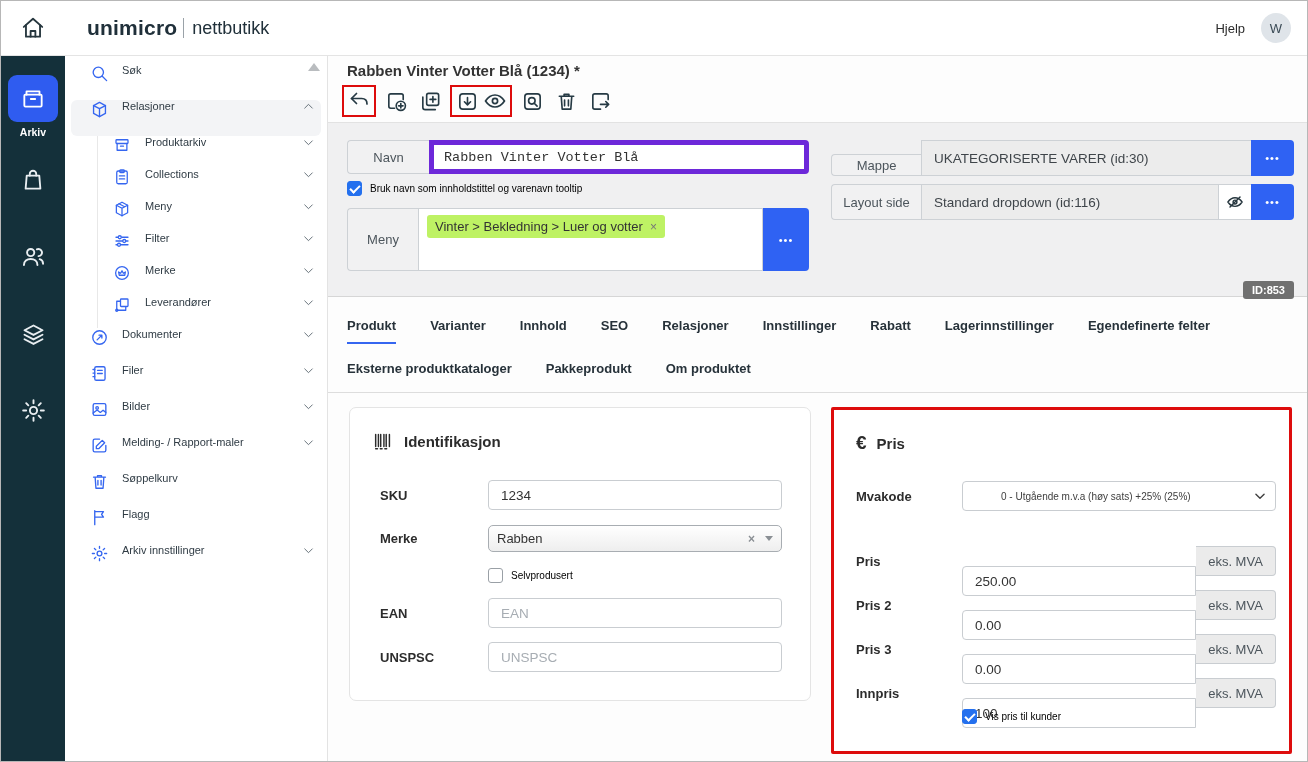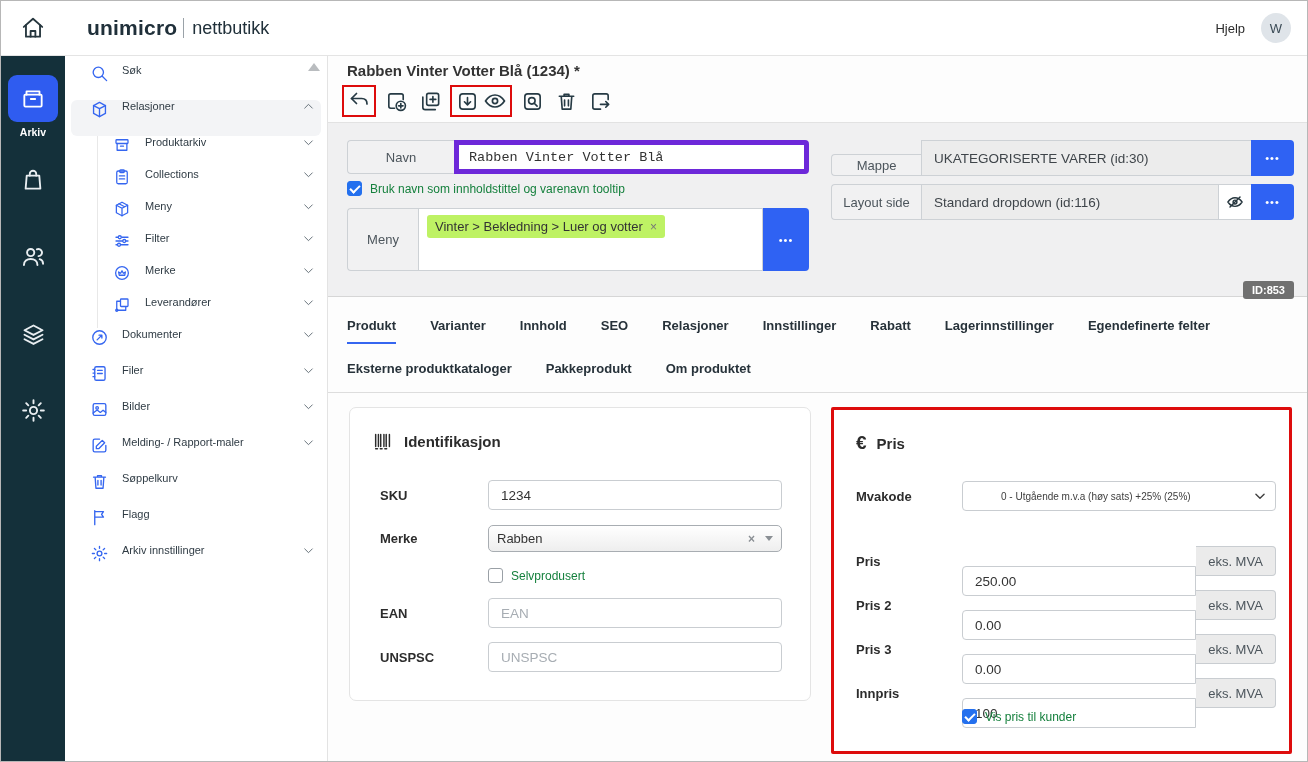--- a/index.html
+++ b/index.html
@@ -50,21 +50,21 @@
   
   .form-section { position:absolute; left:0; top:67px; width:100%; height:174px; background:#f0f0f1; border-bottom:1px solid #d6d6d6; }
   .joined { display:flex; align-items:stretch; }
   .f-label { background:#f1f1f2; border:1px solid #cdd1d5; border-right:none; border-radius:4px 0 0 4px; color:#4c555c; font-size:13px; display:flex; align-items:center; justify-content:center; }
   .f-input { background:#fff; border:5px solid #6d28d9; border-radius:0 4px 4px 0; font-size:13.5px; color:#333; padding:12px 10px; display:flex; align-items:center; font-family:Liberation Mono, monospace; width:100%; }
   .f-readonly { background:#ececec; border:1px solid #cdd1d5; border-right:none; font-size:13.5px; color:#3f454a; padding:0 12px; display:flex; align-items:center; border-radius:0; }
   .dots-btn { background:#2f62f3; color:#fff; border:none; border-radius:0 4px 4px 0; font-size:11px; letter-spacing:1px; display:flex; align-items:center; justify-content:center; cursor:pointer; }
   .eye-btn { background:#fff; border:1px solid #cdd1d5; border-right:none; color:#26363e; display:flex; align-items:center; justify-content:center; cursor:pointer; }
 
   .navn-row { position:absolute; left:19px; top:17px; width:462px; height:34px; }
-  .navn-row .f-label { width:107px; flex:none; }
+  .navn-row .f-label { width:82px; flex:none; }
   .check-row { position:absolute; left:19px; top:58px; display:flex; align-items:center; gap:8px; font-size:13px; color:#333; }
   .meny-row { position:absolute; left:19px; top:85px; width:462px; height:63px; }
   .meny-row .f-label { width:71px; flex:none; }
   .meny-field { background:#fff; border:1px solid #cdd1d5; flex:1; padding:6px 8px; display:flex; align-items:flex-start; }
   .tag-chip { background:#bef264; border-radius:3px; font-size:13px; color:#333; padding:4px 8px; display:inline-flex; gap:7px; align-items:center; white-space:nowrap; }
   .tag-x { color:#777; cursor:pointer; font-size:12px; }
   .meny-row .dots-btn { width:46px; flex:none; }
 
   .mappe-row { position:absolute; left:503px; top:17px; width:463px; height:36px; }
   .mappe-row .f-label { width:90px; flex:none;margin-top:14px; }
@@ -108,21 +108,21 @@
   .pris .frow .lbl { width:106px; flex:none; }
   .suffix { background:#ebebeb; border:1px solid #c9cdd1; border-left:none; border-radius:0 4px 4px 0; height:30px; display:flex; align-items:center; justify-content:center; font-size:13px; color:#4c555c; width:80px; flex:none; }
   .inp.with-suffix { border-radius:4px 0 0 4px;margin-top:40px; }
   .fakeselect { flex:1; height:30px; border:1px solid #c9cdd1; border-radius:4px; background:#fff; display:flex; align-items:center; padding:0 8px 0 38px; font-size:10px; color:#404040; cursor:pointer; }
   .fakeselect .grow { flex:1; }
 
   
   .cb { width:15px; height:15px; border:1.5px solid #9aa0a6; border-radius:3px; background:#fff; flex:none; cursor:pointer; position:relative; }
   .cb.checked { background:#2470ee; border-color:#2470ee; }
   .cb.checked::after { content:""; position:absolute; left:4px; top:1px; width:4px; height:8px; border:solid #fff; border-width:0 2px 2px 0; transform:rotate(45deg); }
-  .cb-label { font-size:12px; color:#15803d; }
+  .cb-label { font-size:10px; color:#000000; }
 
   svg.ic { stroke:currentColor; fill:none; stroke-width:1.7; stroke-linecap:round; stroke-linejoin:round; }
 </style>
 </head>
 <body>
 
 <div class="screen">
 
   <div class="topbar">
     <div class="home-box">

